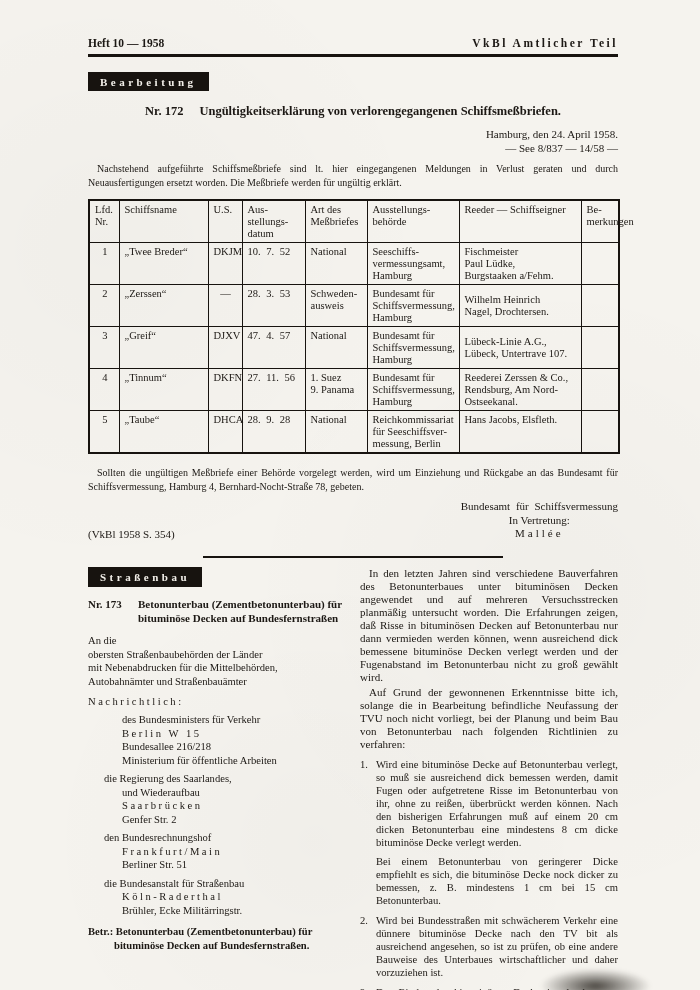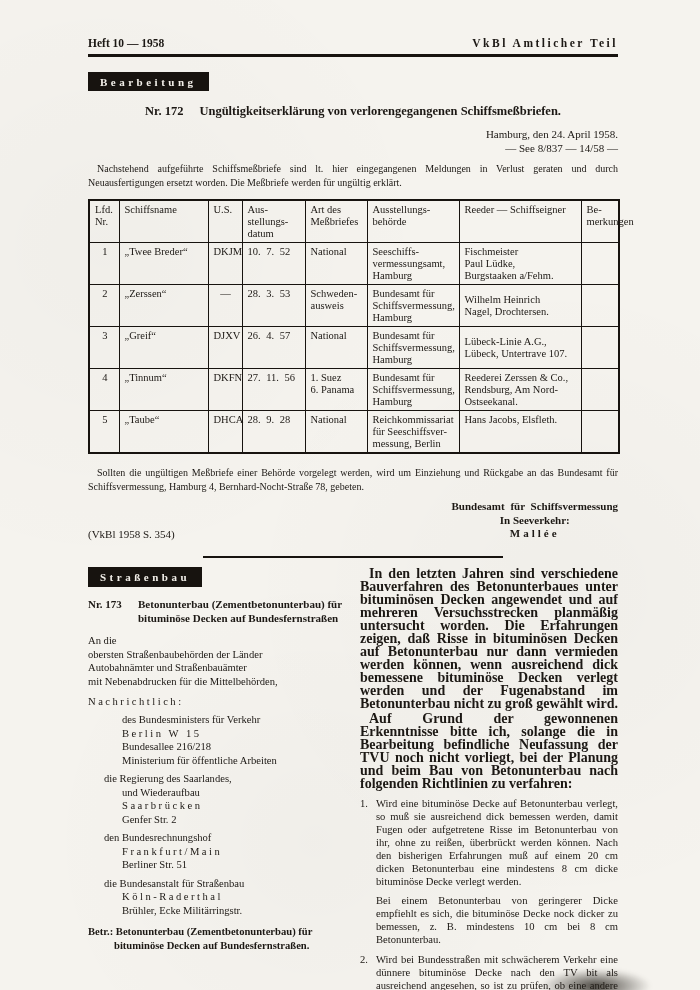--- a/index.html
+++ b/index.html
@@ -51,21 +51,21 @@
   td.num { text-align:center; }
   td.dat { word-spacing:3px;margin-top:15px; }
   .vmid { vertical-align:middle; }
   tr.r1 td{height:39px} tr.r2 td{height:36px} tr.r3 td{height:36px}
   tr.r4 td{height:38px} tr.r5 td{height:41px}
 
   .outro { margin-top:12px; }
 
   .close-row { display:flex; justify-content:space-between; align-items:flex-end; margin-top:7px; }
   .closing { font-size:11px; line-height:13.5px; text-align:right; }
-  .closing .inner { display:inline-block; text-align:center;font-weight:bold; }
+  .closing .inner { display:inline-block; text-align:center; }
   .closing .org { word-spacing:3px; }
   .closing .sig { letter-spacing:3px; }
   .citation { font-size:11px; padding-bottom:1px; }
 
   .divider { width:300px; height:2.5px; background:#17130f; margin:15px auto 0 auto; }
 
   
   .cols { display:flex; gap:14px; margin-top:9px; }
   .col { width:258px; font-size:10.6px; line-height:13px; }
 
@@ -75,21 +75,21 @@
 
   .addr { margin-top:9px; }
   .cc-line, .addr-line { line-height:13.5px; }
   .ls { letter-spacing:2.5px; }
   .nachr { letter-spacing:2.5px; margin-top:7px; margin-bottom:5px; }
   .ind0{padding-left:0} .ind1{padding-left:16px} .ind2{padding-left:34px}
   .gap{margin-top:5px}
 
   .betr { font-weight:bold; margin-top:8px; line-height:13.5px; }
   .betr .l2 { padding-left:26px; }
-  .col .para { font-size:14px; line-height:13px;font-weight:bold; }
+  .col .para { font-size:11px; line-height:13px; }
   .rp2 { margin-top:2px; }
 
   .gl { display:flex; margin-top:7px; }
   .gl-no { width:16px; flex:none; }
   .gl-text { flex:1; text-align:justify; }
   .gl-sub { margin-left:16px; margin-top:6px; text-align:justify; }
 
   .smudge {
     position:absolute; left:538px; top:968px; width:115px; height:30px;
     background:radial-gradient(ellipse at 50% 60%, rgba(30,26,20,0.8), rgba(30,26,20,0) 68%);
@@ -183,36 +183,36 @@
 Schiffsvermessung,
 Hamburg</td>
           <td class="pre vmid">Wilhelm Heinrich
 Nagel, Drochtersen.</td>
           <td></td>
         </tr>
         <tr class="r3">
           <td class="num">3</td>
           <td>„Greif“</td>
           <td>DJXV</td>
-          <td class="dat">26. 4. 57</td>
+          <td class="dat">47. 4. 57</td>
           <td class="pre">National</td>
           <td class="pre">Bundesamt für
 Schiffsvermessung,
 Hamburg</td>
           <td class="pre vmid">Lübeck-Linie A.G.,
 Lübeck, Untertrave 107.</td>
           <td></td>
         </tr>
         <tr class="r4">
           <td class="num">4</td>
           <td>„Tinnum“</td>
           <td>DKFN</td>
           <td class="dat">27. 11. 56</td>
           <td class="pre">1. Suez
-6. Panama</td>
+9. Panama</td>
           <td class="pre">Bundesamt für
 Schiffsvermessung,
 Hamburg</td>
           <td class="pre">Reederei Zerssen &amp; Co.,
 Rendsburg, Am Nord-
 Ostseekanal.</td>
           <td></td>
         </tr>
         <tr class="r5">
           <td class="num">5</td>
@@ -229,21 +229,21 @@
       </tbody>
     </table>
 
     <div class="para outro">Sollten die ungültigen Meßbriefe einer Behörde vorgelegt werden, wird um Einziehung und Rückgabe an das Bundesamt für Schiffsvermessung, Hamburg 4, Bernhard-Nocht-Straße 78, gebeten.</div>
 
     <div class="close-row">
       <div class="citation">(VkBl 1958 S. 354)</div>
       <div class="closing">
         <span class="inner">
           <div class="org">Bundesamt für Schiffsvermessung</div>
-          <div>In Seeverkehr:</div>
+          <div>In Vertretung:</div>
           <div class="sig">Mallée</div>
         </span>
       </div>
     </div>
 
     <div class="divider"></div>
 
     
     <div class="cols">
 
@@ -252,22 +252,22 @@
 
         <div class="item-head2">
           <span class="no2">Nr. 173</span>
           <span>Betonunterbau (Zementbetonunterbau) für bituminöse Decken auf Bundesfernstraßen</span>
         </div>
 
 
         <div class="addr">
           <div class="addr-line">An die</div>
           <div class="addr-line">obersten Straßenbaubehörden der Länder</div>
+          <div class="addr-line">mit Nebenabdrucken für die Mittelbehörden,</div>
           <div class="addr-line">Autobahnämter und Straßenbauämter</div>
-          <div class="addr-line">mit Nebenabdrucken für die Mittelbehörden,</div>
         </div>
 
         <div class="nachr">Nachrichtlich:</div>
 
         <div>
           <div class="cc-line ind2">des Bundesministers für Verkehr</div>
           <div class="cc-line ind2 ls">Berlin W 15</div>
           <div class="cc-line ind2">Bundesallee 216/218</div>
           <div class="cc-line ind2">Ministerium für öffentliche Arbeiten</div>
           <div class="cc-line ind1 gap">die Regierung des Saarlandes,</div>
@@ -291,21 +291,21 @@
       </div>
 
       <div class="col">
         <div class="para">In den letzten Jahren sind verschiedene Bauverfahren des Betonunterbaues unter bituminösen Decken angewendet und auf mehreren Versuchsstrecken planmäßig untersucht worden. Die Erfahrungen zeigen, daß Risse in bituminösen Decken auf Betonunterbau nur dann vermieden werden können, wenn ausreichend dick bemessene bituminöse Decken verlegt werden und der Fugenabstand im Betonunterbau nicht zu groß gewählt wird.</div>
         <div class="para rp2">Auf Grund der gewonnenen Erkenntnisse bitte ich, solange die in Bearbeitung befindliche Neufassung der TVU noch nicht vorliegt, bei der Planung und beim Bau von Betonunterbau nach folgenden Richtlinien zu verfahren:</div>
 
         <div class="gl">
           <span class="gl-no">1.</span>
           <span class="gl-text">Wird eine bituminöse Decke auf Betonunterbau verlegt, so muß sie ausreichend dick bemessen werden, damit Fugen oder aufgetretene Risse im Betonunterbau von ihr, ohne zu reißen, überbrückt werden können. Nach den bisherigen Erfahrungen muß auf einem 20 cm dicken Betonunterbau eine mindestens 8 cm dicke bituminöse Decke verlegt werden.</span>
         </div>
-        <div class="gl-sub">Bei einem Betonunterbau von geringerer Dicke empfiehlt es sich, die bituminöse Decke nock dicker zu bemessen, z. B. mindestens 10 cm bei 8 cm Betonunterbau.</div>
+        <div class="gl-sub">Bei einem Betonunterbau von geringerer Dicke empfiehlt es sich, die bituminöse Decke nock dicker zu bemessen, z. B. mindestens 1 cm bei 15 cm Betonunterbau.</div>
 
         <div class="gl">
           <span class="gl-no">2.</span>
           <span class="gl-text">Wird bei Bundesstraßen mit schwächerem Verkehr eine dünnere bituminöse Decke nach den TV bit als ausreichend angesehen, so ist zu prüfen, ob eine andere Bauweise des Unterbaues wirtschaftlicher und daher vorzuziehen ist.</span>
         </div>
 
         <div class="gl">
           <span class="gl-no">3.</span>
           <span class="gl-text">Der Binder der bituminösen Decke ist durch guten Kornaufbau möglichst zugfest nach den TV bit 3/56 auszubilden.</span>
         </div>

